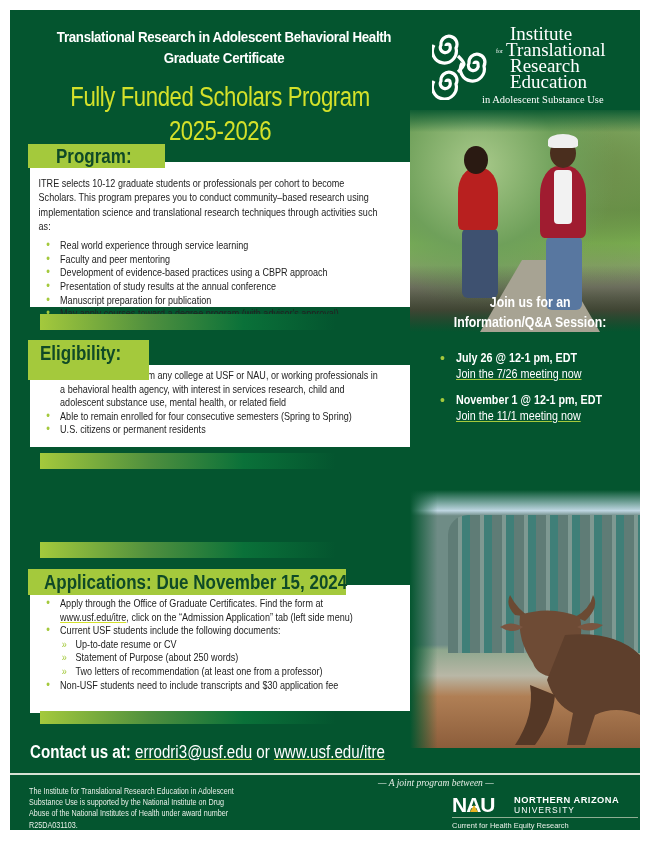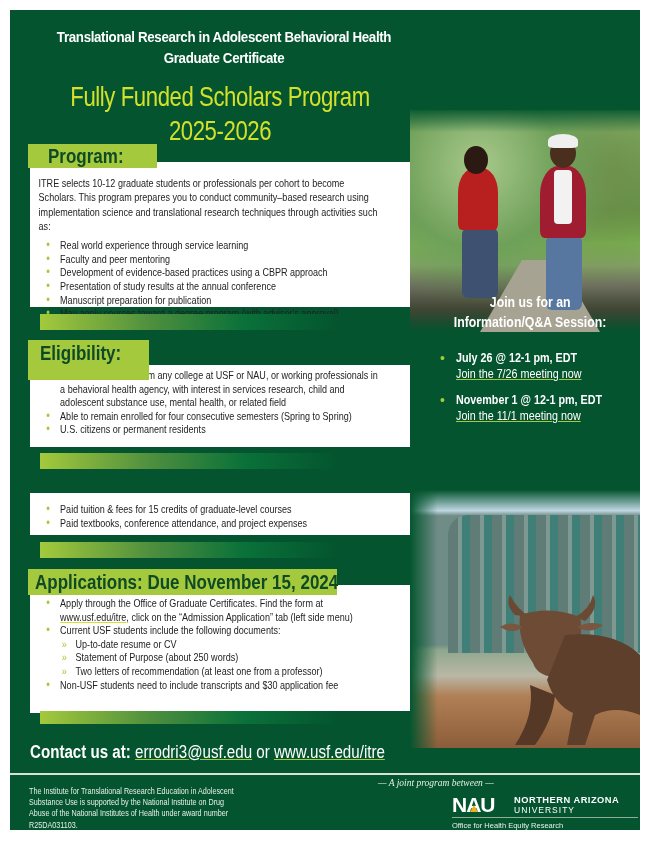--- a/index.html
+++ b/index.html
@@ -94,20 +94,38 @@
 
   <div class="hdr-title">
     <div>Translational Research in Adolescent Behavioral Health</div>
     <div>Graduate Certificate</div>
   </div>
   <div class="hdr-sub">
     <div>Fully Funded Scholars Program</div>
     <div>2025-2026</div>
   </div>
 
+  <div class="logo">
+    <svg class="logo-mark" viewBox="0 0 64 72">
+      <g fill="none" stroke="#ffffff" stroke-width="3.2">
+        <path d="M16 18 m-2 0 a2 2 0 1 1 4 0 a5 5 0 1 1 -9 -1 a8 8 0 1 1 15 3 a12 12 0 1 1 -22 -3"></path>
+        <path d="M44 36 m-2 0 a2 2 0 1 1 4 0 a5 5 0 1 1 -9 -1 a8 8 0 1 1 15 3 a12 12 0 1 1 -22 -3"></path>
+        <path d="M16 54 m-2 0 a2 2 0 1 1 4 0 a5 5 0 1 1 -9 -1 a8 8 0 1 1 15 3 a12 12 0 1 1 -22 -3"></path>
+        <path d="M26 28 Q32 34 32 36 Q32 38 26 44"></path>
+      </g>
+    </svg>
+    <div class="logo-text">
+      <div class="logo-l1">Institute</div>
+      <div class="logo-for">for</div>
+      <div class="logo-l2">Translational</div>
+      <div class="logo-l3">Research</div>
+      <div class="logo-l4">Education</div>
+      <div class="logo-l5">in Adolescent Substance Use</div>
+    </div>
+  </div>
 
   <div class="photo1">
     <div class="path"></div>
     <div class="person p1-legs"></div>
     <div class="person p1-body"></div>
     <div class="person p1-head"></div>
     <div class="person p2-legs"></div>
     <div class="person p2-body"></div>
     <div class="person p2-shirt"></div>
     <div class="person p2-head"></div>
@@ -133,62 +151,54 @@
       <ul class="bul" style="margin-top:6px;">
         <li>Real world experience through service learning</li>
         <li>Faculty and peer mentoring</li>
         <li>Development of evidence-based practices using a CBPR approach</li>
         <li>Presentation of study results at the annual conference</li>
         <li>Manuscript preparation for publication</li>
         <li>May apply courses toward a degree program (with advisor's approval)</li>
       </ul>
     </div>
   </div>
-  <div class="card-tab" style="top:134px; left:18px; width:99px; height:24px; font-size:20px; line-height:25px; padding-left:20px;"><span>Program:</span></div>
+  <div class="card-tab" style="top:134px; left:18px; width:99px; height:24px; font-size:20px; line-height:25px; padding-left:28px;"><span>Program:</span></div>
   <div class="stripe" style="top:304px; width:370px;"></div>
 
   <div class="card" style="top:355px; width:380px; height:82px;">
     <div class="txt" style="padding:4px 0 0 10px;">
       <ul class="bul" style="width:395px;">
         <li>Graduate students from any college at USF or NAU, or working professionals in a behavioral health agency, with interest in services research, child and adolescent substance use, mental health, or related field</li>
         <li>Able to remain enrolled for four consecutive semesters (Spring to Spring)</li>
         <li>U.S. citizens or permanent residents</li>
       </ul>
     </div>
   </div>
   <div class="card-tab" style="top:330px; left:18px; width:99px; height:40px; font-size:20px; line-height:27px; padding-left:12px;"><span>Eligibility:</span></div>
   <div class="stripe" style="top:443px; width:370px;"></div>
 
-  <div class="card" style="top:483px; width:380px; height:42px;">
-    <div class="txt" style="padding:10px 0 0 10px;">
-      <ul class="bul">
-        <li>Paid tuition &amp; fees for 15 credits of graduate-level courses</li>
-        <li>Paid textbooks, conference attendance, and project expenses</li>
-      </ul>
-    </div>
-  </div>
   <div class="stripe" style="top:532px; width:370px;"></div>
 
   <div class="card" style="top:575px; width:380px; height:128px;">
     <div class="txt" style="padding:12px 0 0 10px;">
       <ul class="bul" style="width:395px;">
         <li><span>Apply through the Office of Graduate Certificates. Find the form at </span><a style="color:#222; text-decoration:underline; text-decoration-color:#d4e12a;">www.usf.edu/itre</a><span>, click on the “Admission Application” tab (left side menu)</span></li>
         <li>Current USF students include the following documents:</li>
       </ul>
       <ul class="sub" style="list-style:none; margin:0; padding:0;">
         <li>Up-to-date resume or CV</li>
         <li>Statement of Purpose (about 250 words)</li>
         <li>Two letters of recommendation (at least one from a professor)</li>
       </ul>
       <ul class="bul">
         <li>Non-USF students need to include transcripts and $30 application fee</li>
       </ul>
     </div>
   </div>
-  <div class="card-tab" style="top:559px; left:18px; width:292px; height:26px; font-size:20px; line-height:27px; padding-left:7px;"><span>Applications: Due November 15, 2024</span></div>
+  <div class="card-tab" style="top:559px; left:18px; width:292px; height:26px; font-size:20px; line-height:27px; padding-left:16px;"><span>Applications: Due November 15, 2024</span></div>
   <div class="stripe" style="top:701px; width:370px; height:13px;"></div>
 
   <div class="sess-title">
     <span>Join us for an</span><br>
     <span>Information/Q&amp;A Session:</span>
   </div>
   <div class="sess-list">
     <div class="sess-item">
       <div class="sess-date">July 26 @ 12-1 pm, EDT</div>
       <a class="sess-link">Join the 7/26 meeting now</a>
@@ -219,15 +229,15 @@
   </div>
 
   <div class="nau">
     <div class="nau-mark">NAU</div>
     <svg width="8" height="7" viewBox="0 0 8 7" style="position:absolute;left:18px;top:9px;">
         <polygon points="4,0 8,7 0,7" fill="#e7b322"></polygon>
       </svg>
     <div class="nau-name">NORTHERN ARIZONA</div>
     <div class="nau-name2">UNIVERSITY</div>
     <div class="nau-line"></div>
-    <div class="nau-center">Office for Health Equity Research</div>
+    <div class="nau-center">Current for Health Equity Research</div>
   </div>
 </div>
 
 </body></html>

